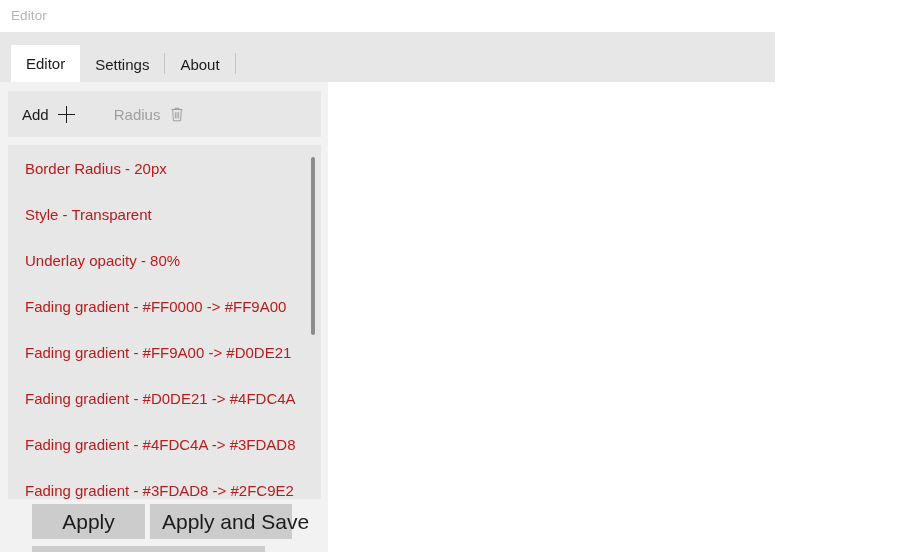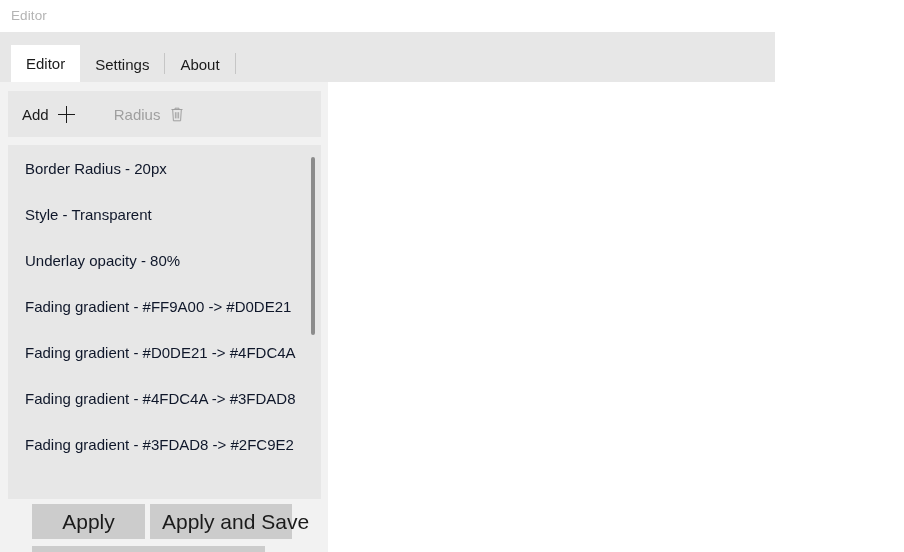--- a/index.html
+++ b/index.html
@@ -187,21 +187,21 @@
     top: 0;
     width: 313px;
   }
   .list-item {
     height: 46px;
     display: flex;
     align-items: center;
     padding-left: 17px;
     box-sizing: border-box;
     font-size: 15px;
-    color: #0f172a;
+    color: #b91c1c;
     white-space: nowrap;
     user-select: none;
   }
   #list-scrollbar {
     position: absolute;
     right: 4px;
     top: 0;
     width: 8px;
     height: 354px;
   }
@@ -300,20 +300,21 @@
           </svg>
         </span>
       </button>
     </div>
 
     <div id="settings-list">
       <div class="list-inner">
         <div class="list-item">Border Radius - 20px</div>
         <div class="list-item">Style - Transparent</div>
         <div class="list-item">Underlay opacity - 80%</div>
+        <div class="list-item">Fading gradient - #FF0000 -&gt; #FF9A00</div>
         <div class="list-item">Fading gradient - #FF9A00 -&gt; #D0DE21</div>
         <div class="list-item">Fading gradient - #D0DE21 -&gt; #4FDC4A</div>
         <div class="list-item">Fading gradient - #4FDC4A -&gt; #3FDAD8</div>
         <div class="list-item">Fading gradient - #3FDAD8 -&gt; #2FC9E2</div>
       </div>
       <div id="list-scrollbar">
         <div id="list-scrollbar-thumb"></div>
       </div>
     </div>
 

